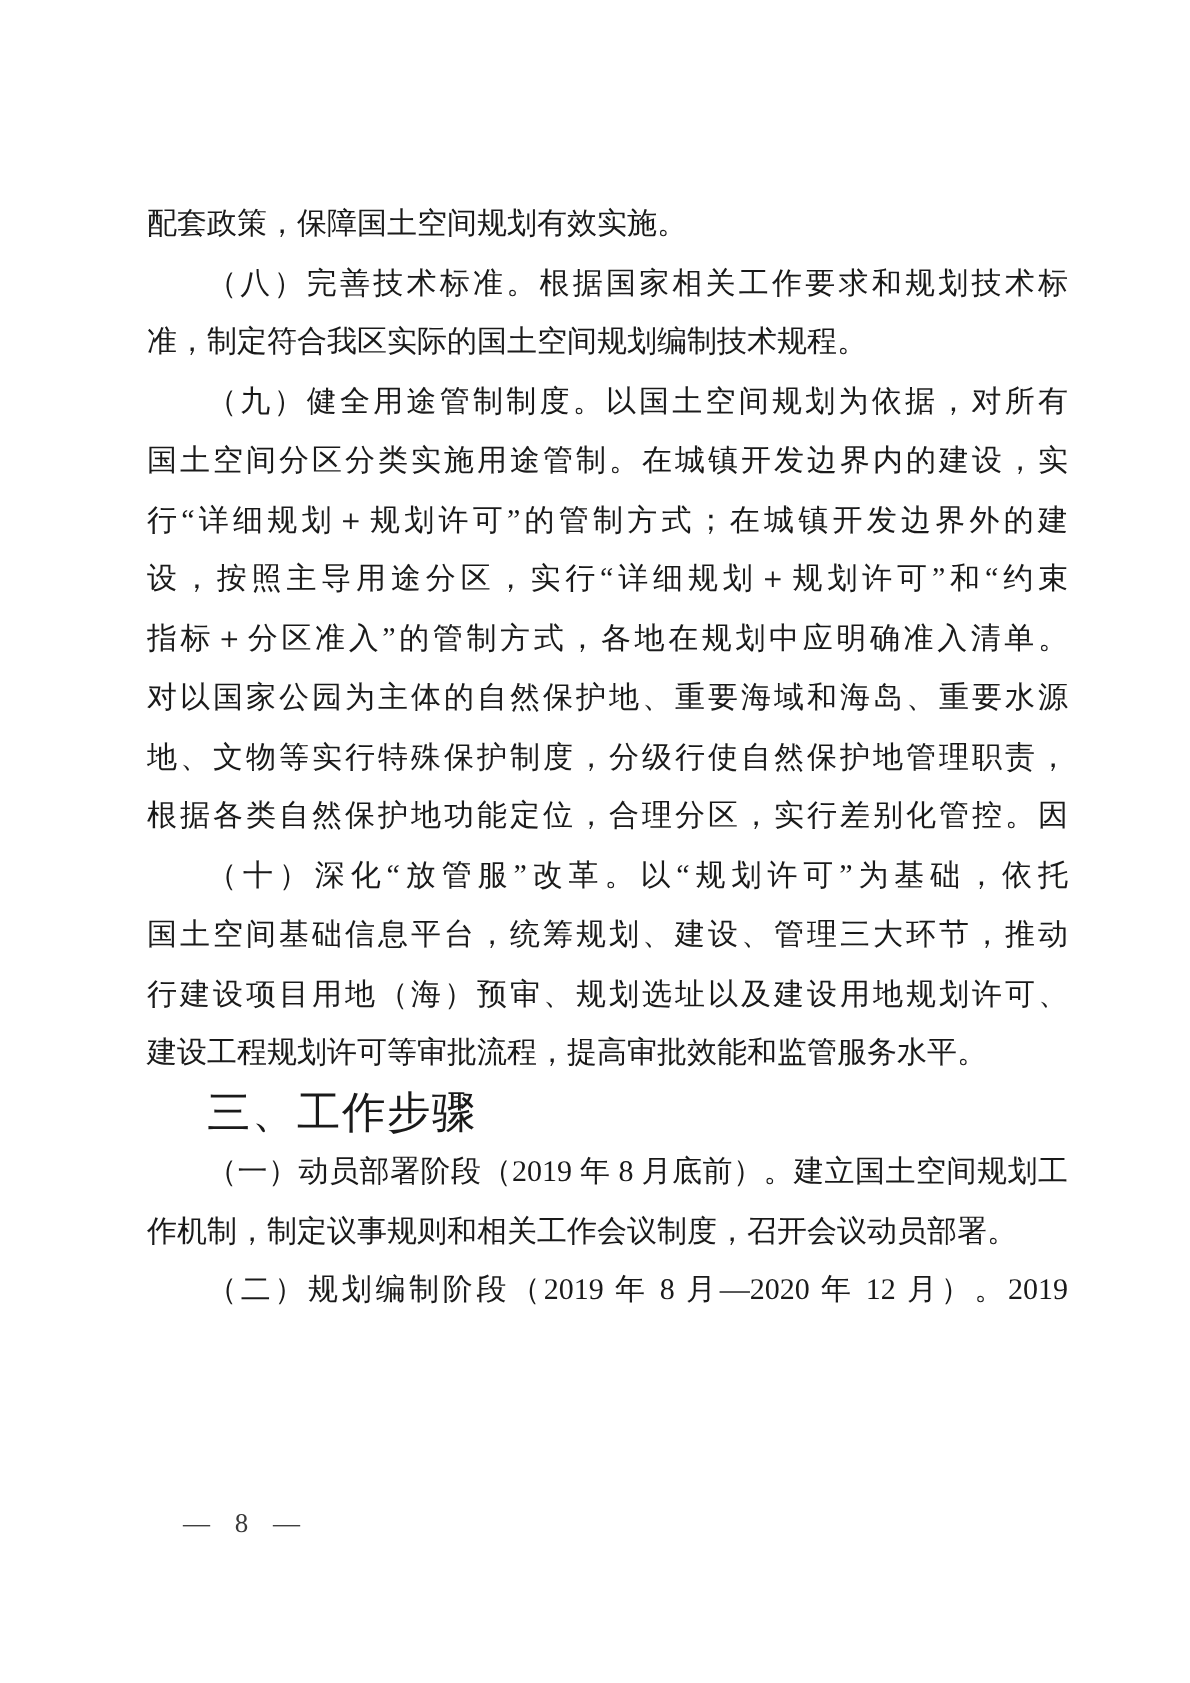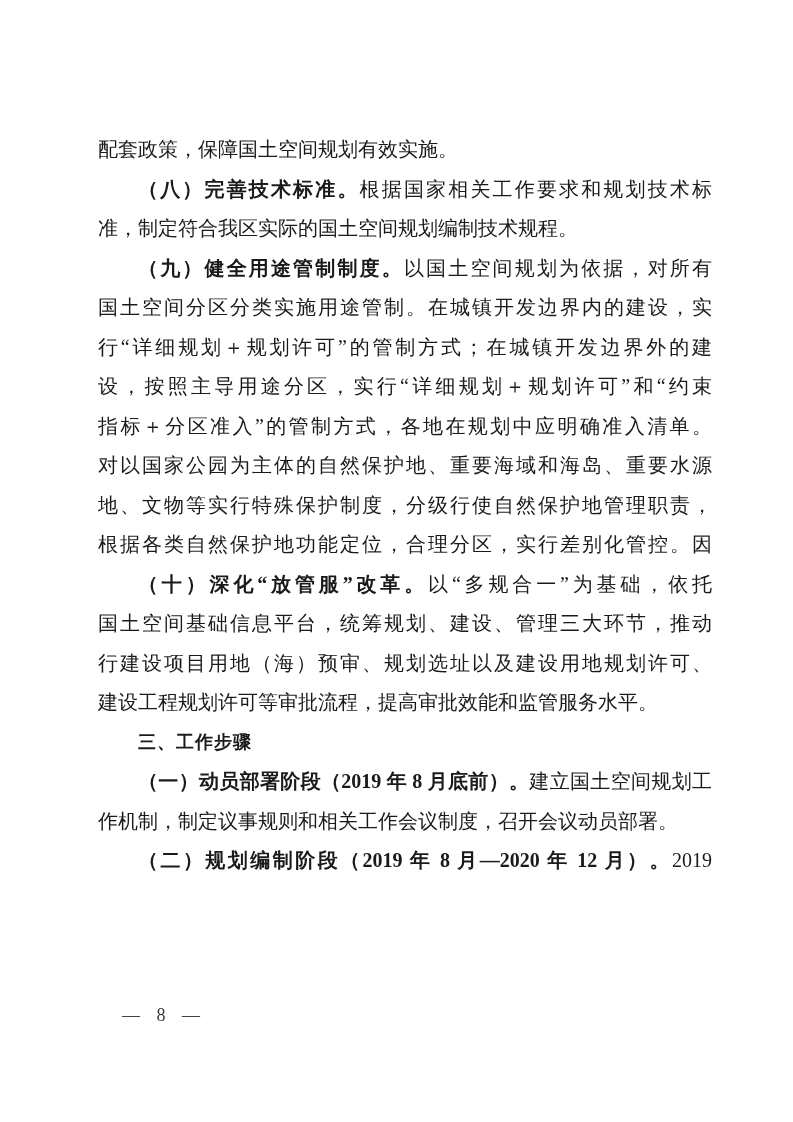--- a/index.html
+++ b/index.html
@@ -33,25 +33,25 @@
     text-align: justify;
     text-align-last: justify;
     text-justify: inter-character;
   }
   .line.indent {
     text-indent: 40px;
   }
   .line.heading {
     font-family: "Liberation Sans", sans-serif;
     font-weight: bold;
-    font-size: 18px;
+    font-size: 29px;
     letter-spacing: 1px;
   }
   .seg-bold {
-    font-weight: bold;
+    font-weight: normal;
     margin-top: 28px;
   }
   .page-footer {
     position: absolute;
     left: 122px;
     top: 1000px;
     font-size: 18px;
     line-height: 30px;
     color: #3a3a3a;
     word-spacing: 10px;
@@ -68,21 +68,21 @@
       <div class="line indent justify"><span class="seg-bold">（八）完善技术标准。</span><span>根据国家相关工作要求和规划技术标</span></div>
       <div class="line"><span>准，制定符合我区实际的国土空间规划编制技术规程。</span></div>
       <div class="line indent justify"><span class="seg-bold">（九）健全用途管制制度。</span><span>以国土空间规划为依据，对所有</span></div>
       <div class="line justify"><span>国土空间分区分类实施用途管制。在城镇开发边界内的建设，实</span></div>
       <div class="line justify"><span>行“详细规划＋规划许可”的管制方式；在城镇开发边界外的建</span></div>
       <div class="line justify"><span>设，按照主导用途分区，实行“详细规划＋规划许可”和“约束</span></div>
       <div class="line justify"><span>指标＋分区准入”的管制方式，各地在规划中应明确准入清单。</span></div>
       <div class="line justify"><span>对以国家公园为主体的自然保护地、重要海域和海岛、重要水源</span></div>
       <div class="line justify"><span>地、文物等实行特殊保护制度，分级行使自然保护地管理职责，</span></div>
       <div class="line justify"><span>根据各类自然保护地功能定位，合理分区，实行差别化管控。因</span></div>
-      <div class="line indent justify"><span class="seg-bold">（十）深化“放管服”改革。</span><span>以“多规合一”为基础，依托</span></div>
+      <div class="line indent justify"><span class="seg-bold">（十）深化“放管服”改革。</span><span>以“规划许可”为基础，依托</span></div>
       <div class="line justify"><span>国土空间基础信息平台，统筹规划、建设、管理三大环节，推动</span></div>
       <div class="line justify"><span>行建设项目用地（海）预审、规划选址以及建设用地规划许可、</span></div>
       <div class="line"><span>建设工程规划许可等审批流程，提高审批效能和监管服务水平。</span></div>
       <div class="line indent heading"><span class="seg-bold">三、工作步骤</span></div>
       <div class="line indent justify"><span class="seg-bold">（一）动员部署阶段（2019 年 8 月底前）。</span><span>建立国土空间规划工</span></div>
       <div class="line"><span>作机制，制定议事规则和相关工作会议制度，召开会议动员部署。</span></div>
       <div class="line indent justify"><span class="seg-bold">（二）规划编制阶段（2019 年 8 月—2020 年 12 月）。</span><span>2019</span></div>
     </div>
   <div class="page-footer">— 8 —</div>
 </div>

